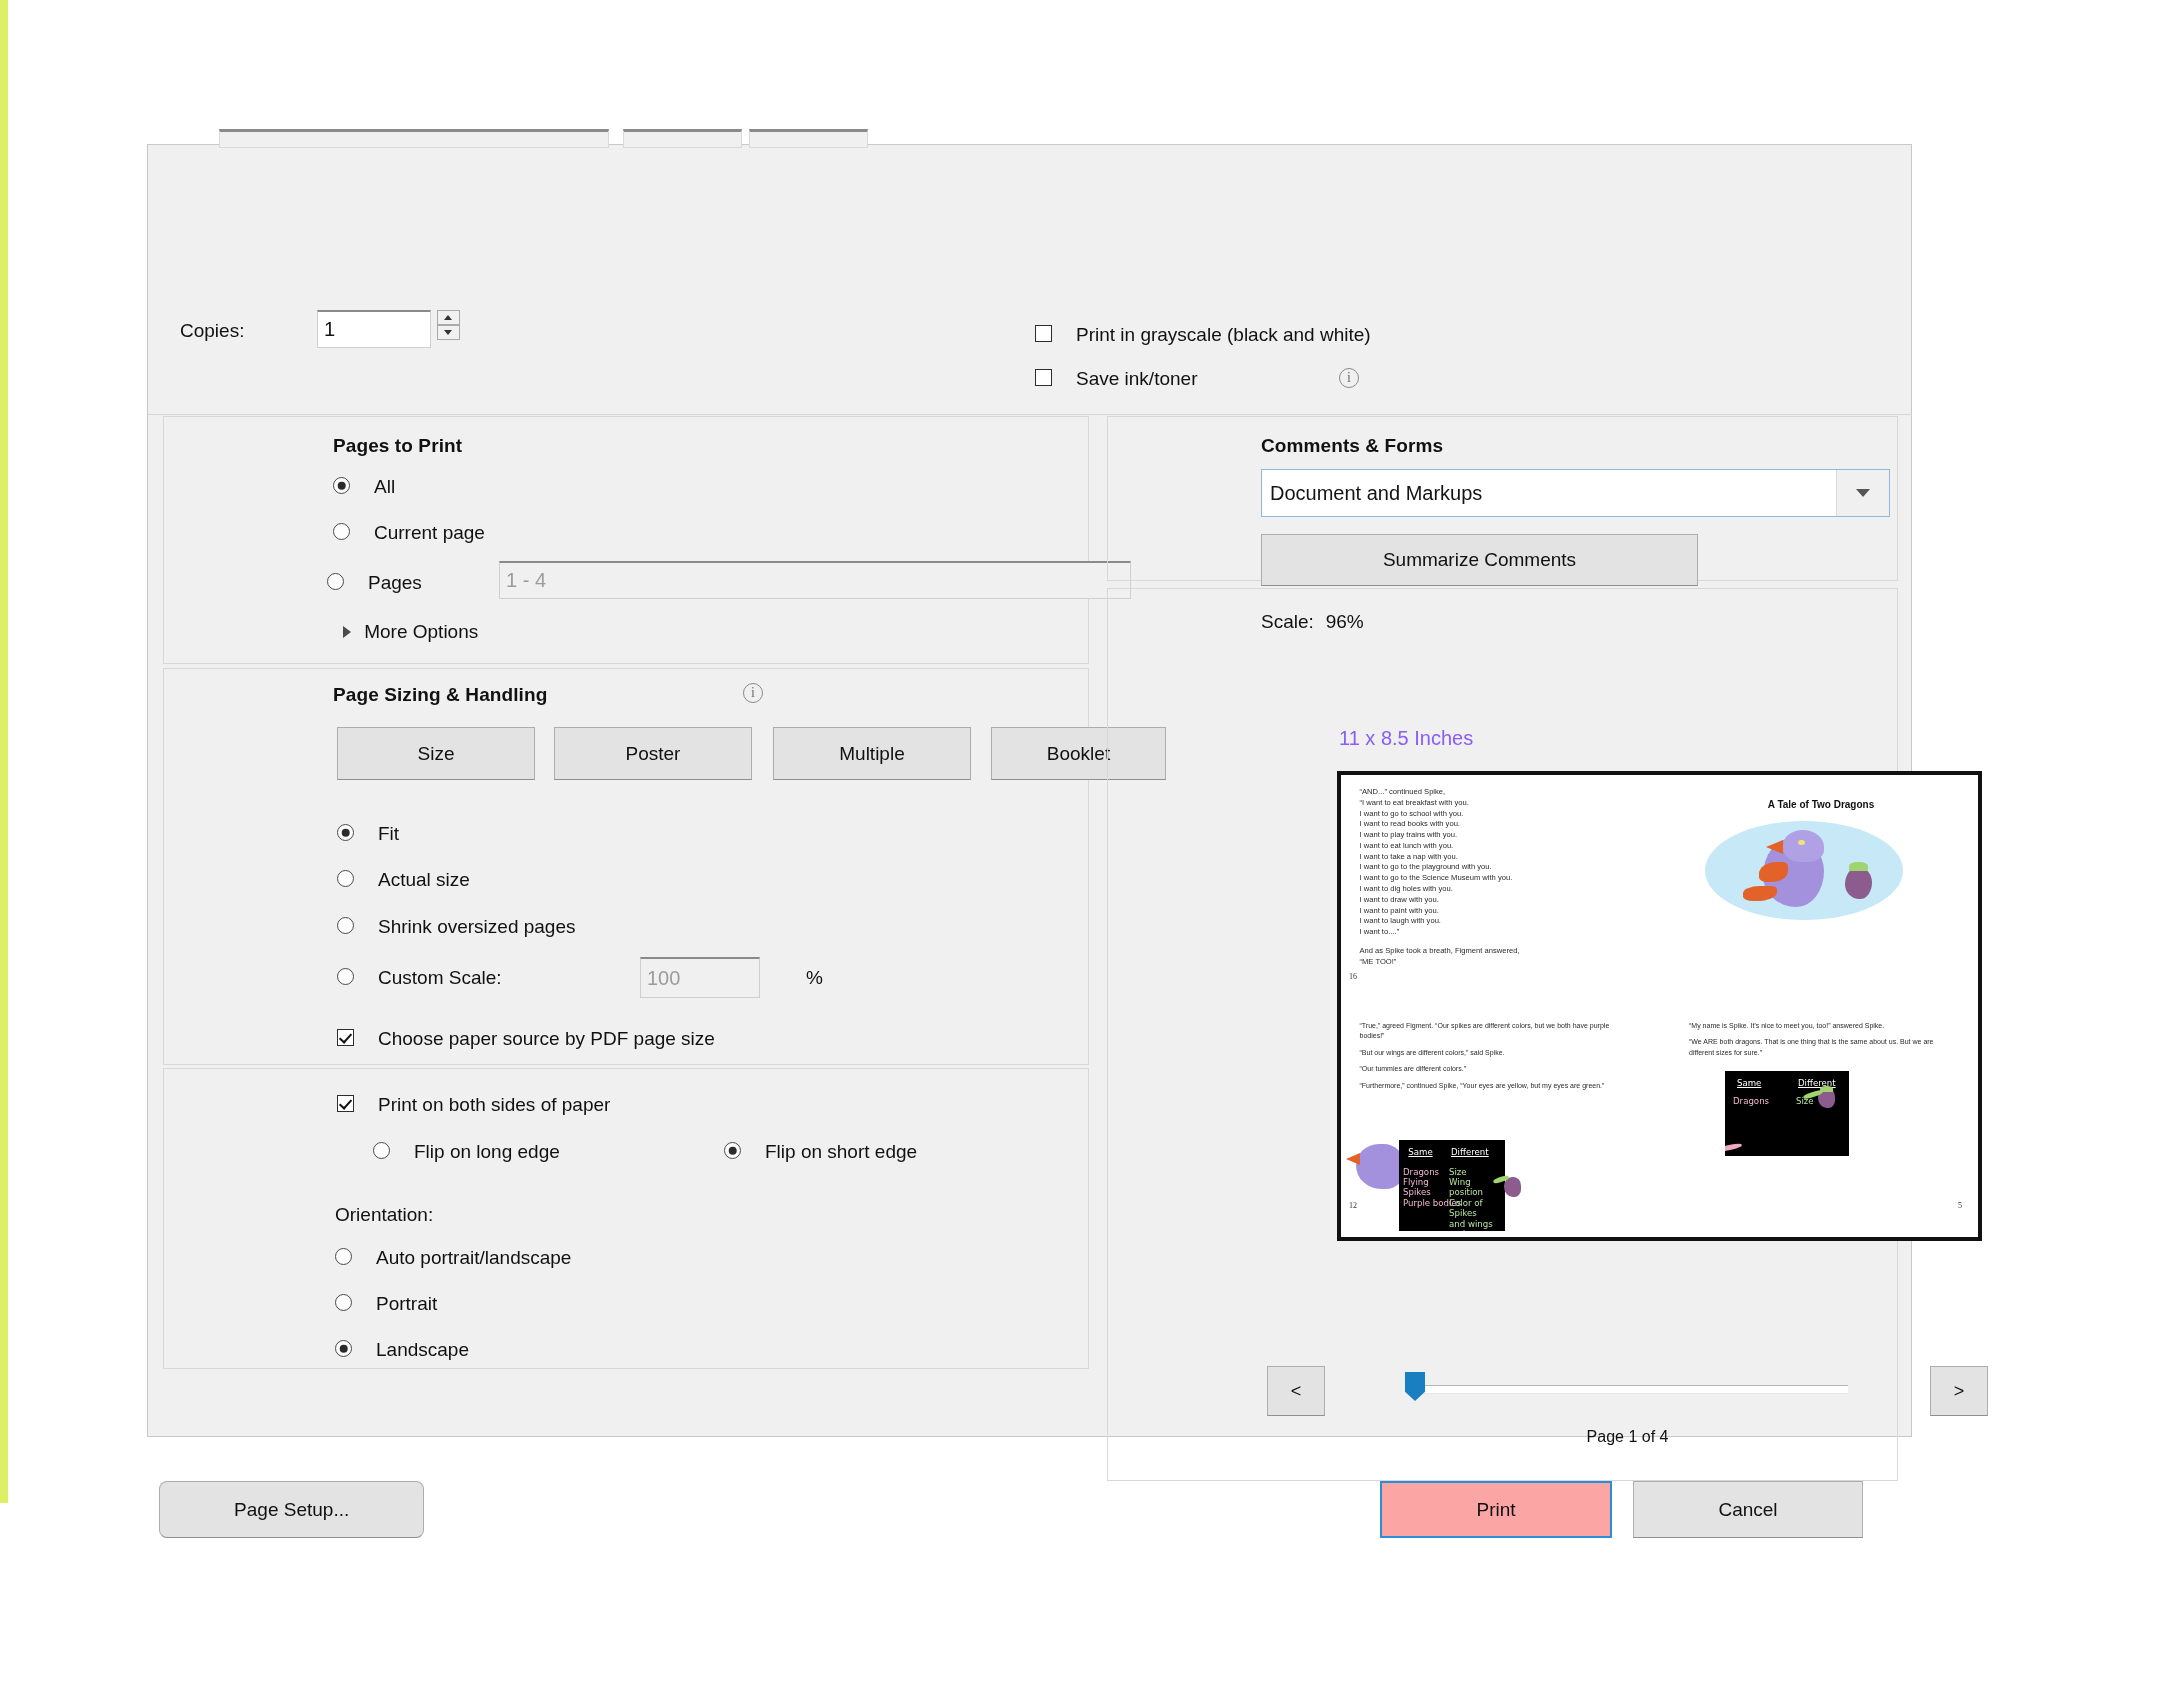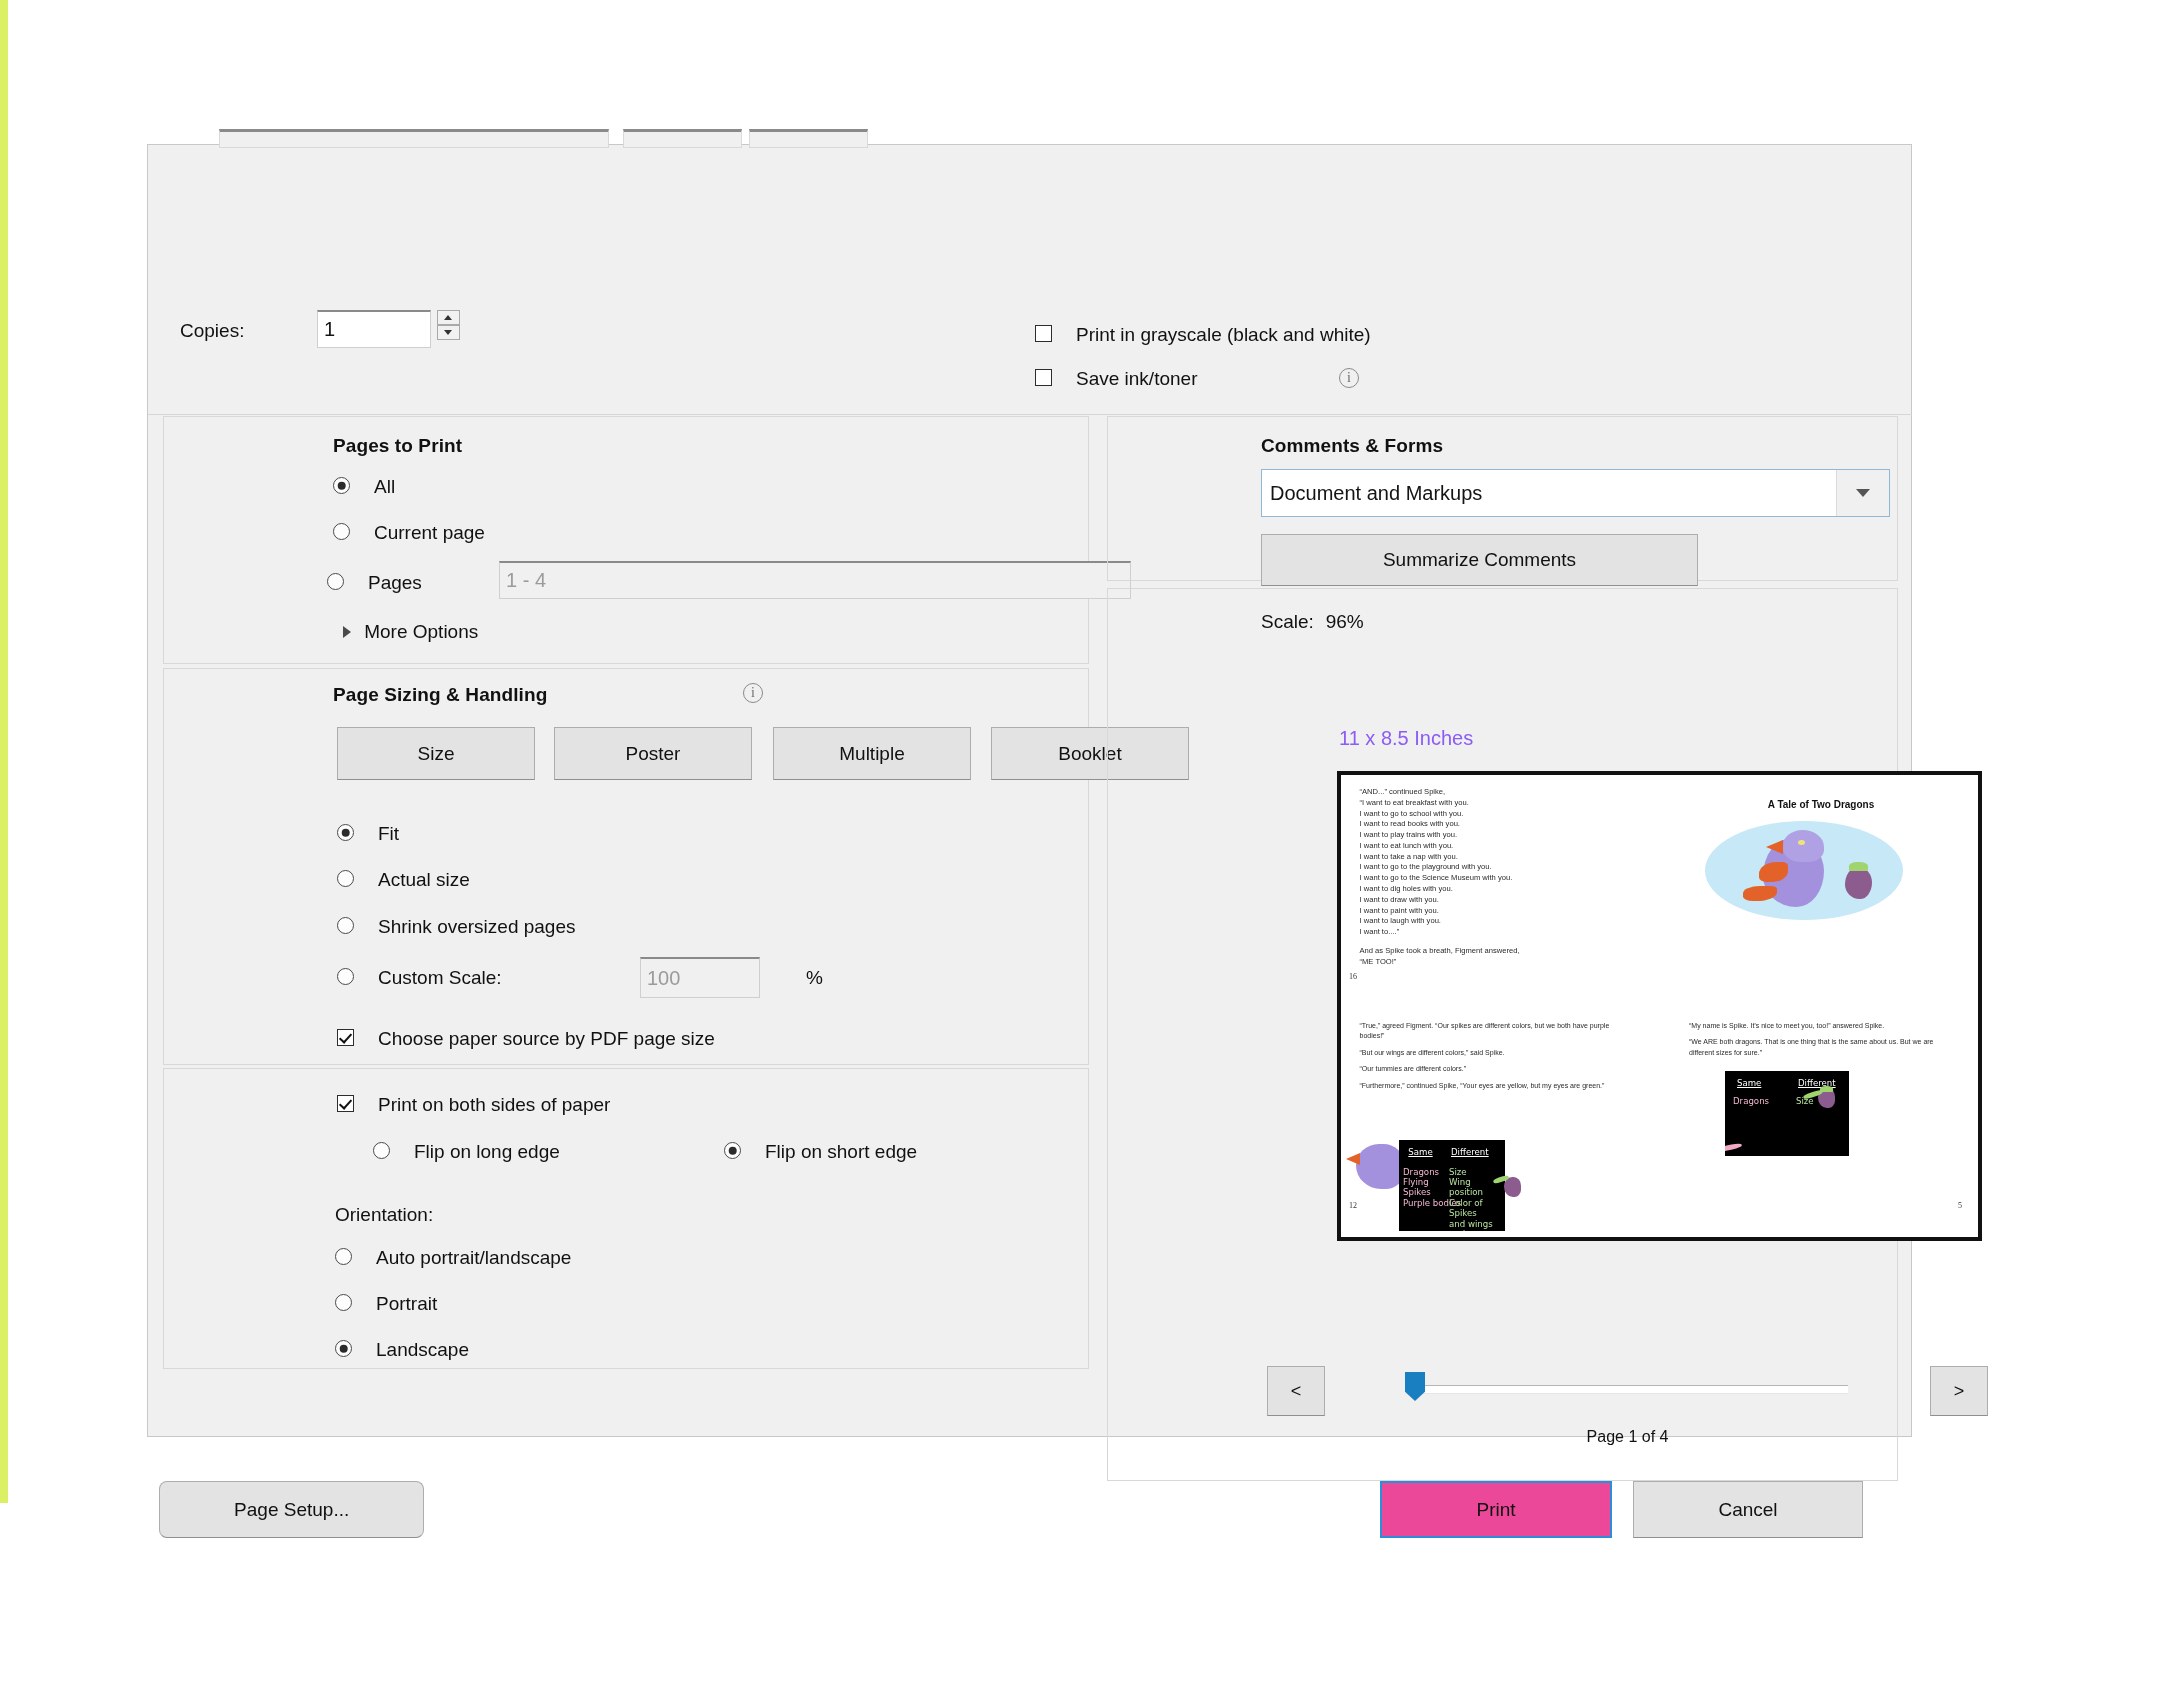--- a/index.html
+++ b/index.html
@@ -54,21 +54,21 @@
   }
   .btn{
     background:#e3e3e3;
     border:0.7px solid #adadad;
     border-bottom-color:#8f8f8f;
     box-sizing:border-box;
     display:flex;align-items:center;justify-content:center;
     font-size:19px;color:#111;
   }
   .btn.primary{
-    border:2px solid #2a8fd8;background:#ec4899;
+    border:2px solid #2a8fd8;background:#fca5a5;
   }
   .txtfield{
     background:#ffffff;
     border:0.7px solid #cfcfcf;
     border-top:2px solid #8a8a8a;
     box-sizing:border-box;
     display:flex;align-items:center;
     font-size:20px;color:#141414;
     padding-left:6px;
   }
@@ -192,21 +192,21 @@
   </div>
 
   <div class="panel-border" style="left:14.6px;top:523px;width:926px;height:397px;"></div>
 
   <div class="grp-title" style="position:absolute;left:185px;top:539px;">Page Sizing &amp; Handling</div>
   <div class="info-icon" style="position:absolute;left:595px;top:538px;">i</div>
 
   <div class="btn" style="position:absolute;left:189px;top:582px;width:198px;height:53px;">Size</div>
   <div class="btn" style="position:absolute;left:406px;top:582px;width:198px;height:53px;">Poster</div>
   <div class="btn" style="position:absolute;left:625px;top:582px;width:198px;height:53px;">Multiple</div>
-  <div class="btn" style="position:absolute;left:843px;top:582px;width:198px;height:53px;">Booklet</div>
+  <div class="btn" style="position:absolute;left:843px;top:582px;width:175px;height:53px;">Booklet</div>
 
   <div class="opt" style="position:absolute;left:189px;top:678px;">
     <span class="radio on"></span>
     <span class="lbl">Fit</span>
   </div>
 
   <div class="opt" style="position:absolute;left:189px;top:724px;">
     <span class="radio"></span>
     <span class="lbl">Actual size</span>
   </div>

